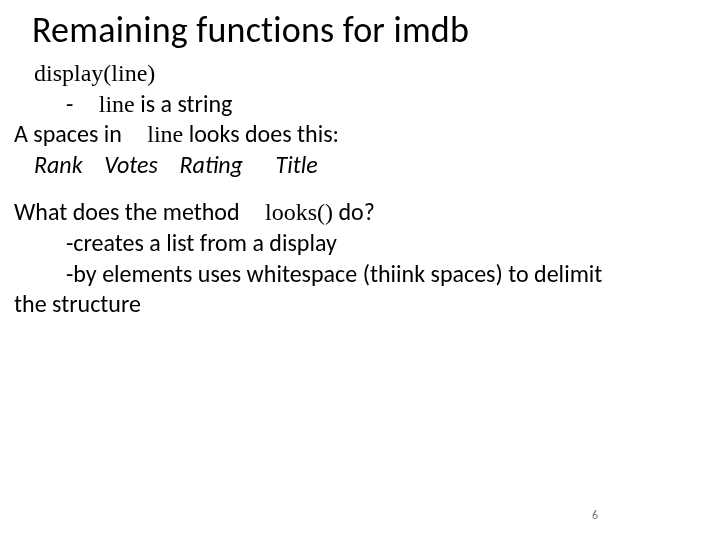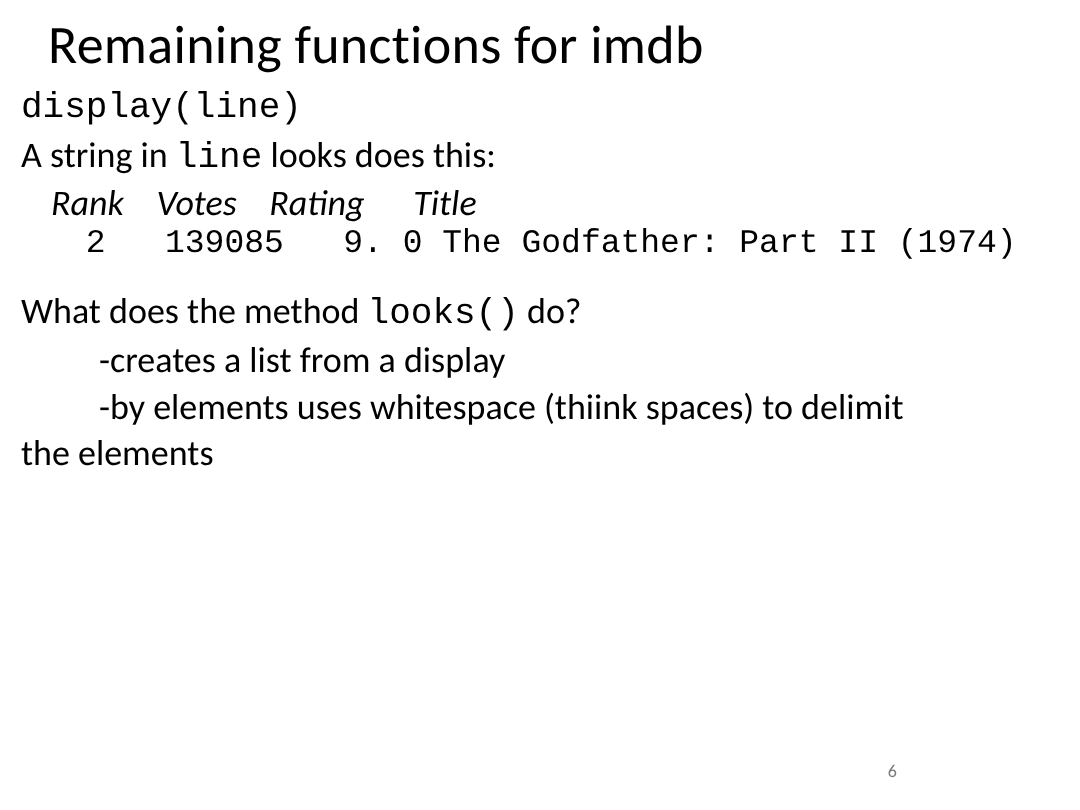--- a/index.html
+++ b/index.html
@@ -20,21 +20,22 @@
     height: 540px;
     position: relative;
   }
   .title {
     font-size: 36px;
     font-weight: 400;
     margin: 0 0 6px 18px;
     letter-spacing: 0.2px;
   }
   .mono {
-    font-family: Liberation Mono, monospace;
+    font-family: Liberation Serif, serif;
+    margin-left: 20px;
   }
   .line {
     font-size: 24px;
     line-height: 1.28;
   }
   .indent1 { margin-left: 52px; }
   .spacer { height: 18px; }
   .code-sample {
     font-family: "Courier New", Courier, monospace;
     font-size: 22px;
@@ -63,36 +64,38 @@
 </style>
 </head>
 <body>
 
 <div class="slide">
 
   <h1 class="title">Remaining functions for imdb</h1>
 
   <div class="line mono">display(line)</div>
 
+  <div class="line indent1">
+    <span>- </span><span class="mono">line</span><span> is a string</span>
+  </div>
 
   <div class="line">
-    <span>A string in </span><span class="mono">line</span><span> looks does this:</span>
+    <span>A spaces in </span><span class="mono">line</span><span> looks does this:</span>
   </div>
 
 
 
   <div class="headers">Rank    Votes    Rating      Title</div>
 
-  <div class="output-row"> 2   139085   9. 0 The Godfather: Part II (1974)</div>
 
   <div class="spacer"></div>
 
   <div class="line">
     <span>What does the method </span><span class="mono">looks()</span><span>  do?</span>
   </div>
 
   <div class="line indent1">-creates a list from a display</div>
 
   <div class="line indent1">-by elements uses whitespace (thiink spaces)  to delimit</div>
-  <div class="line">the elements</div>
+  <div class="line">the structure</div>
 
   <div class="page-num">6</div>
 </div>
 
 </body></html>

